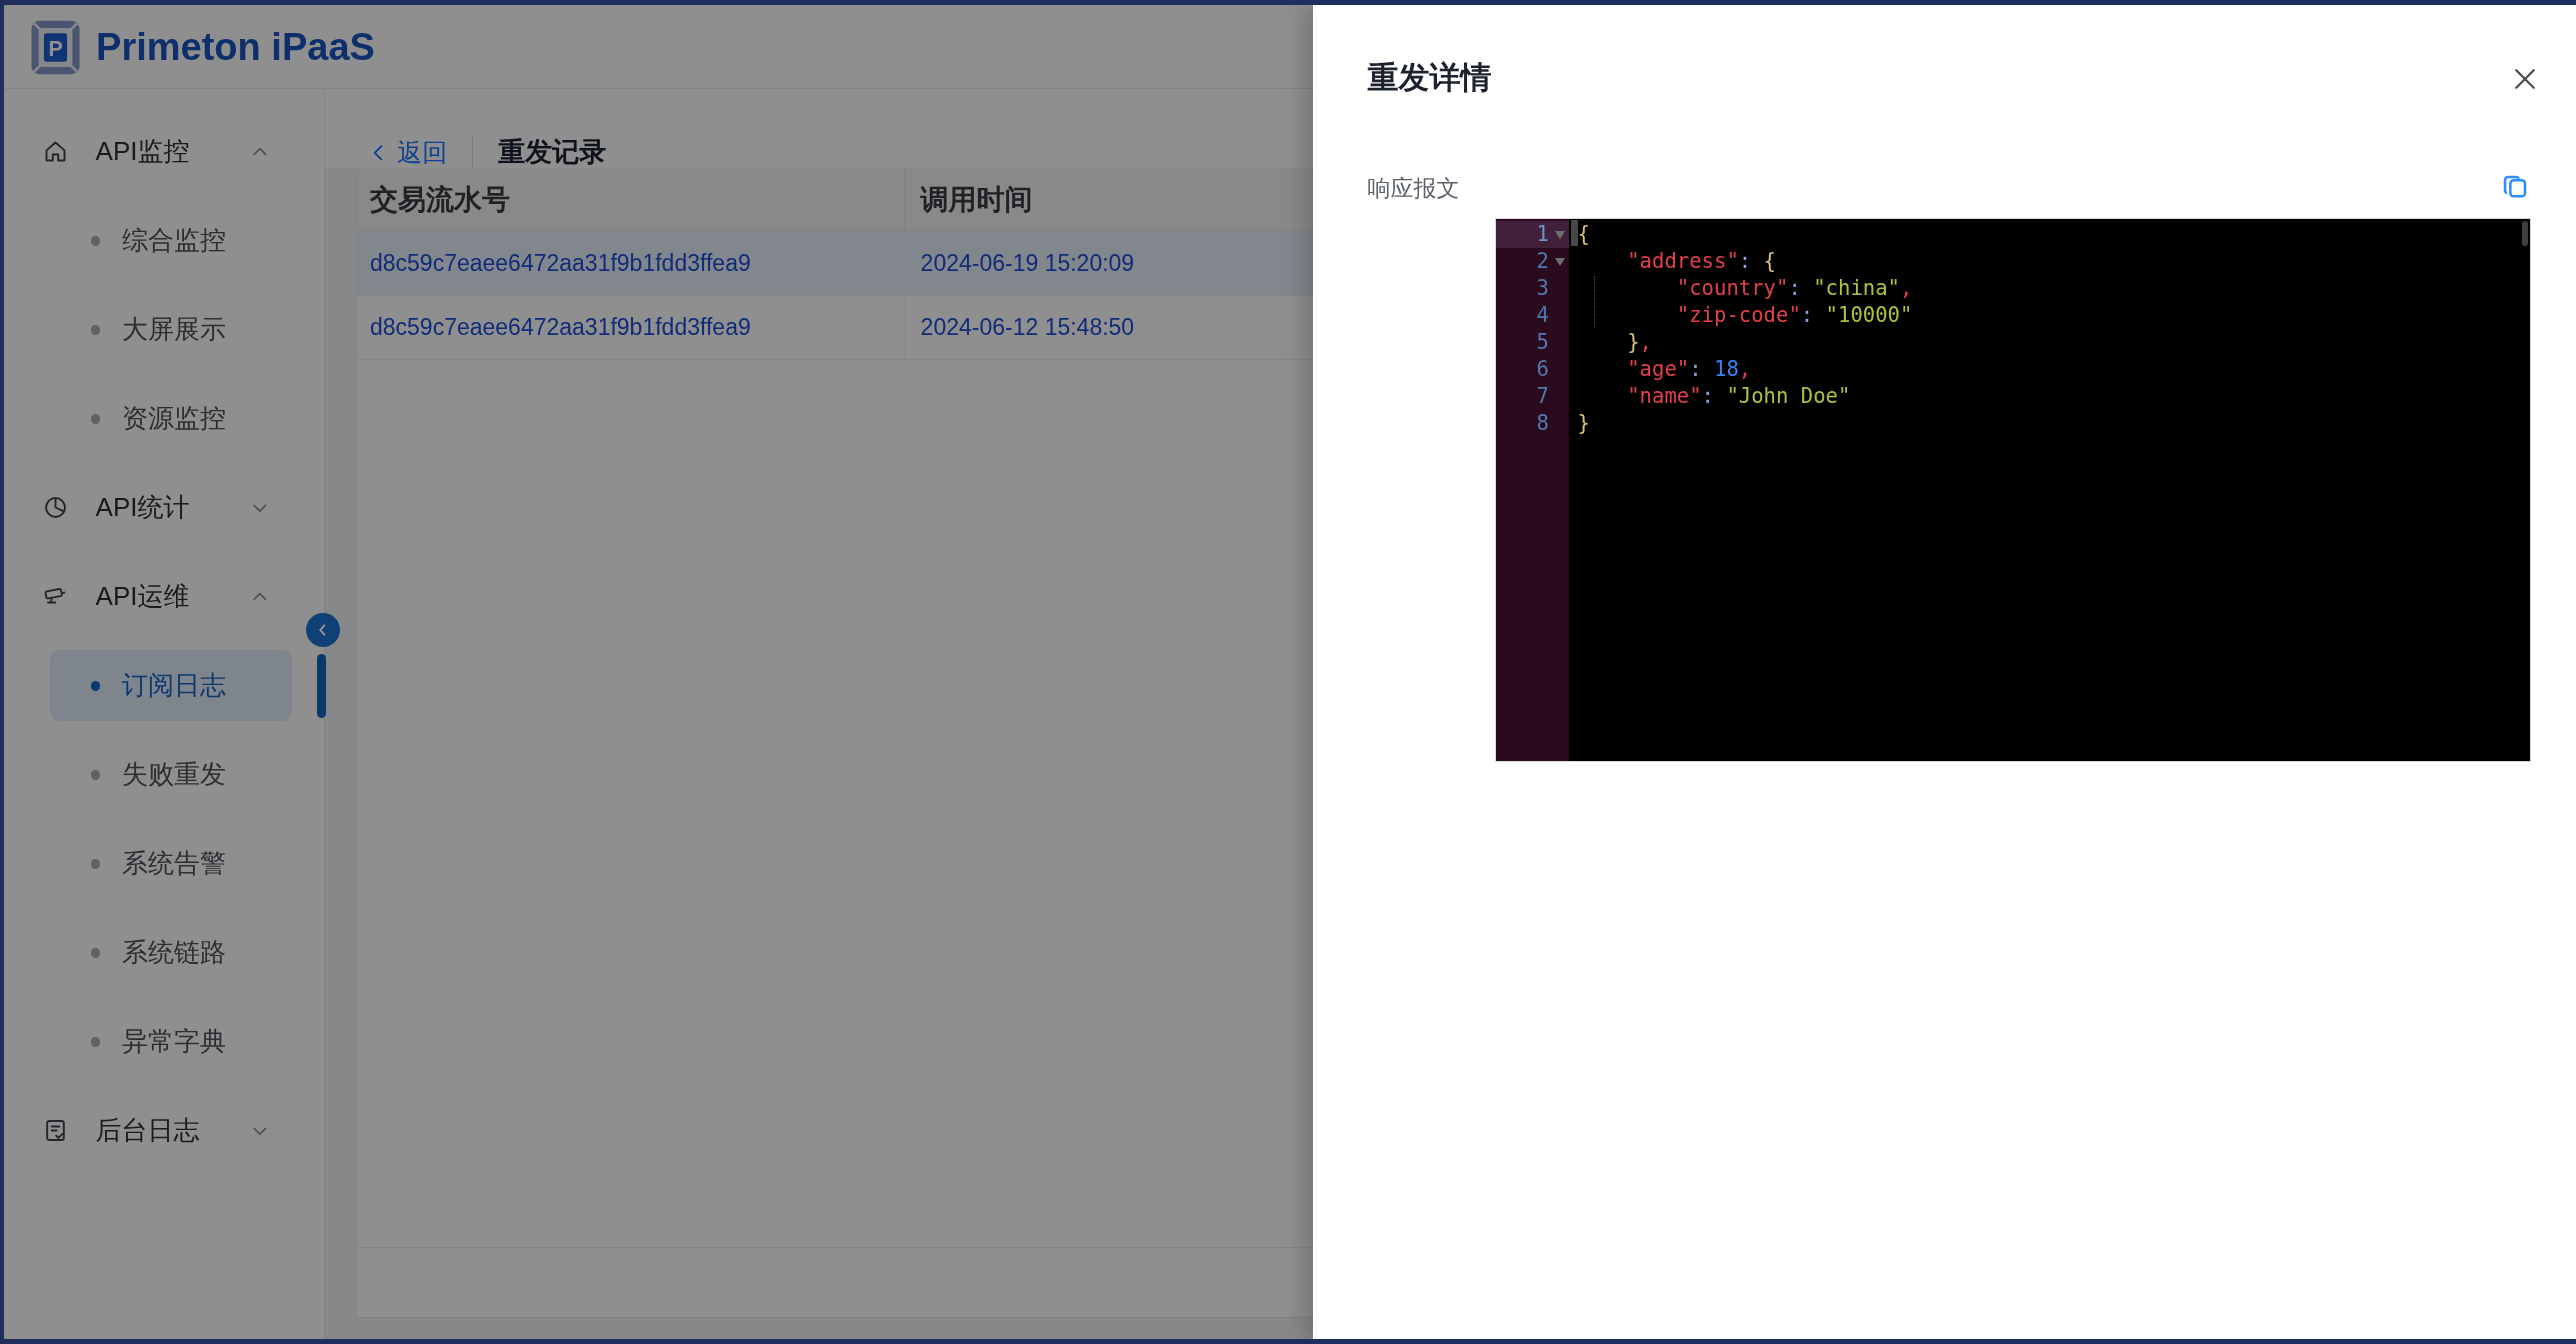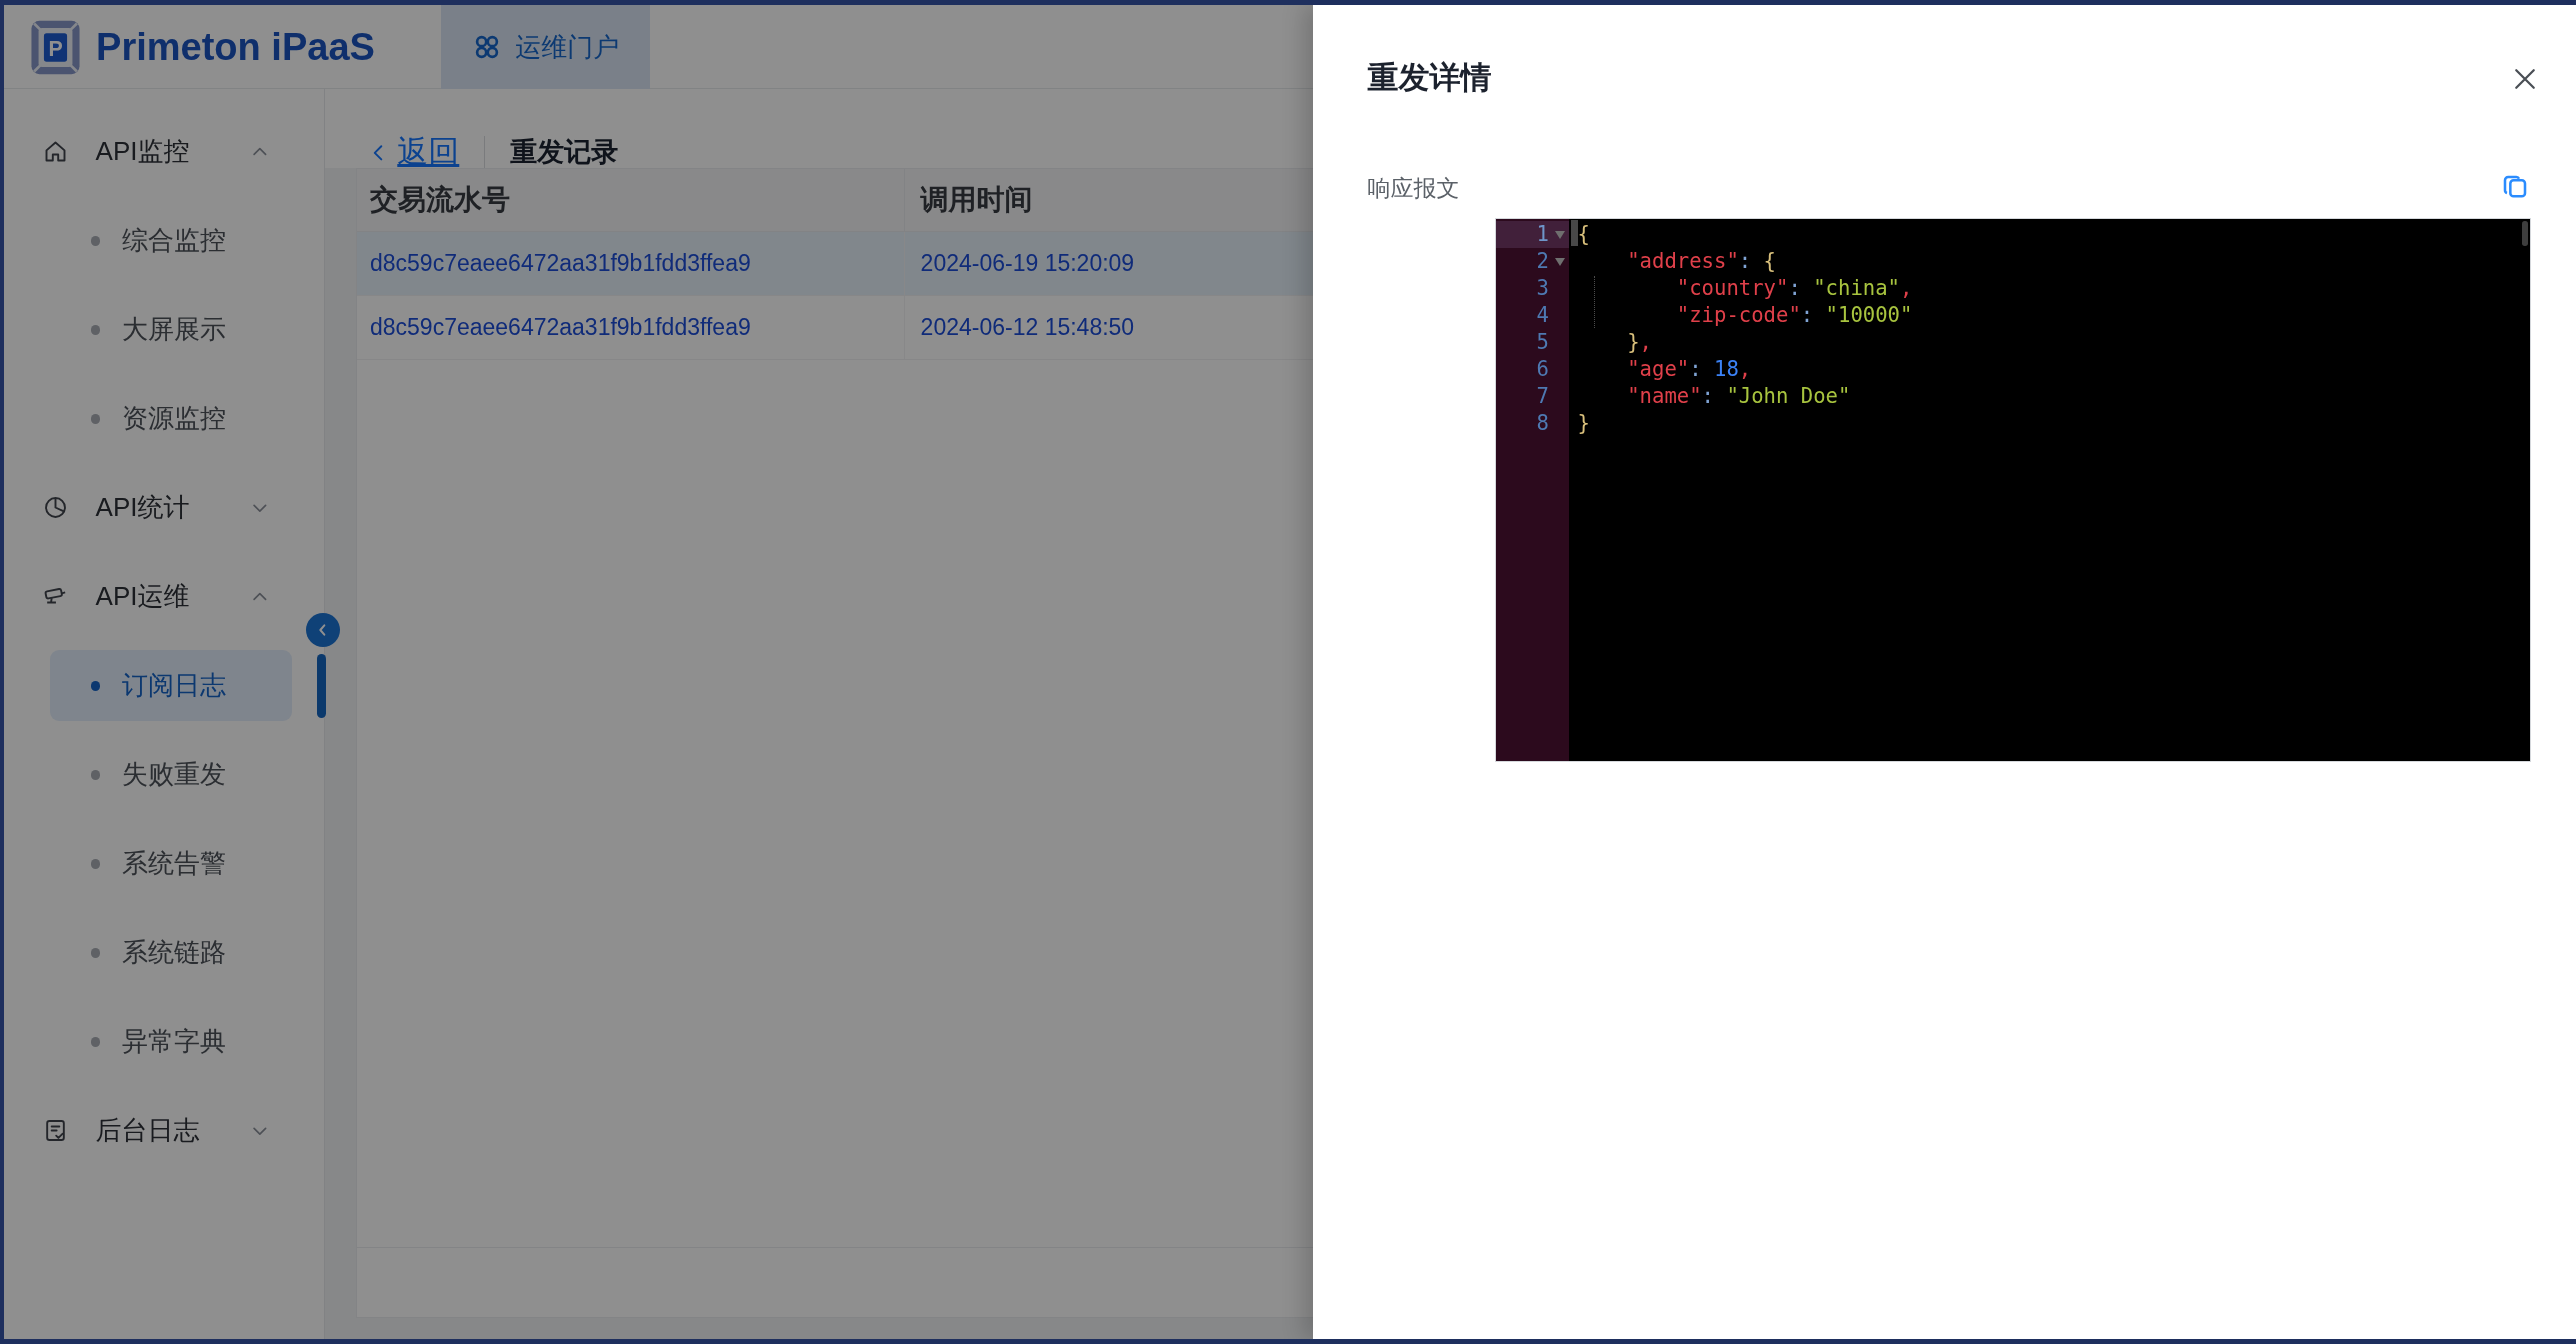--- a/index.html
+++ b/index.html
@@ -32,21 +32,21 @@
   .side-child.active .active-bar { display:block; position:absolute; right:-2.7px; top:12.5px; width:9px; height:64px; border-radius:4.5px; background:#1566c0; }
 
   #collapse-btn { position:absolute; left:302px; top:608px; width:34px; height:34px; border-radius:50%; background:#1b74d4; color:#ffffff; display:flex; align-items:center; justify-content:center; z-index:3; cursor:pointer; }
 
   
   #main { position:absolute; left:321px; top:84px; right:0; bottom:0; background:#f0f2f5; }
   #toolbar-band { position:absolute; left:0; top:0; width:988px; height:79px; background:#ffffff; }
   #toolbar { position:absolute; left:44px; top:45px; height:36px; display:flex; align-items:center; }
   #back-link { display:flex; align-items:center; cursor:pointer; }
   #back-link .bk-ch { width:19.7px; height:19.7px; color:#1677ff; display:flex; }
-  #back-link .bk-label { margin-left:9px; font-size:31px; color:#1677ff;text-decoration:underline; }
+  #back-link .bk-label { margin-left:9px; font-size:25px; color:#1677ff; }
   #tb-divider { width:0.9px; height:32px; background:#d9dbdf; margin:0 25px; }
   #page-title { font-size:27px; font-weight:bold; color:#1b2330; }
 
   #card { position:absolute; left:31px; top:79px; width:1190px; height:1150px; background:#ffffff; border:0.9px solid #e9ebef; }
   #thead { display:flex; height:63px; background:#f4f5f7; border-bottom:0.9px solid #e8eaed; }
   .th { display:flex; align-items:center; font-size:28px; font-weight:700; color:#383c42; }
   .th-0 { width:548px; border-right:0.9px solid #e8eaed; padding-left:13.4px; }
   .th-1 { flex:1; padding-left:16px; }
   .trow { display:flex; height:64px; border-bottom:0.9px solid #f0f1f3; cursor:pointer; }
   .trow.selected { background:#e7f0fa; }
@@ -91,31 +91,20 @@
         <svg width="57" height="57" viewBox="0 0 64 64">
           <rect x="5" y="2" width="54" height="60" rx="9" fill="#8697c8"></rect>
           <rect x="13" y="10" width="38" height="44" rx="4" fill="#eef1f8"></rect>
           <path d="M8 5 L16 13 M56 5 L48 13 M8 59 L16 51 M56 59 L48 51" stroke="#eef1f8" stroke-width="3"></path>
           <rect x="19" y="16" width="26" height="32" rx="3" fill="#1d5bd0"></rect>
           <text x="32" y="42" font-size="24" font-weight="bold" fill="#ffffff" text-anchor="middle" font-family="Liberation Sans, sans-serif">P</text>
         </svg>
       </span>
       <span id="brand">Primeton iPaaS</span>
     </div>
-    <div id="portal-tab">
-      <span style="display:flex;">
-        <svg width="32" height="32" viewBox="0 0 24 24" fill="none" stroke="#1767cb" stroke-width="2">
-          <circle cx="8" cy="8" r="3.4"></circle>
-            <circle cx="16" cy="8" r="3.4"></circle>
-          <circle cx="8" cy="16" r="3.4"></circle>
-            <circle cx="16" cy="16" r="3.4"></circle>
-        </svg>
-      </span>
-      <span class="tab-label">运维门户</span>
-    </div>
   </header>
 
   <nav id="sidebar">
       <div class="side-group">
         <span class="g-icon">
           <svg width="27" height="27" viewBox="0 0 24 24" fill="none" stroke="currentColor" stroke-width="1.7" stroke-linejoin="round">
             <path d="M4 11 L12 4 L20 11 V20 H14.4 V14.6 H9.6 V20 H4 Z"></path>
           </svg>
         </span>
         <span class="g-label">API监控</span>

